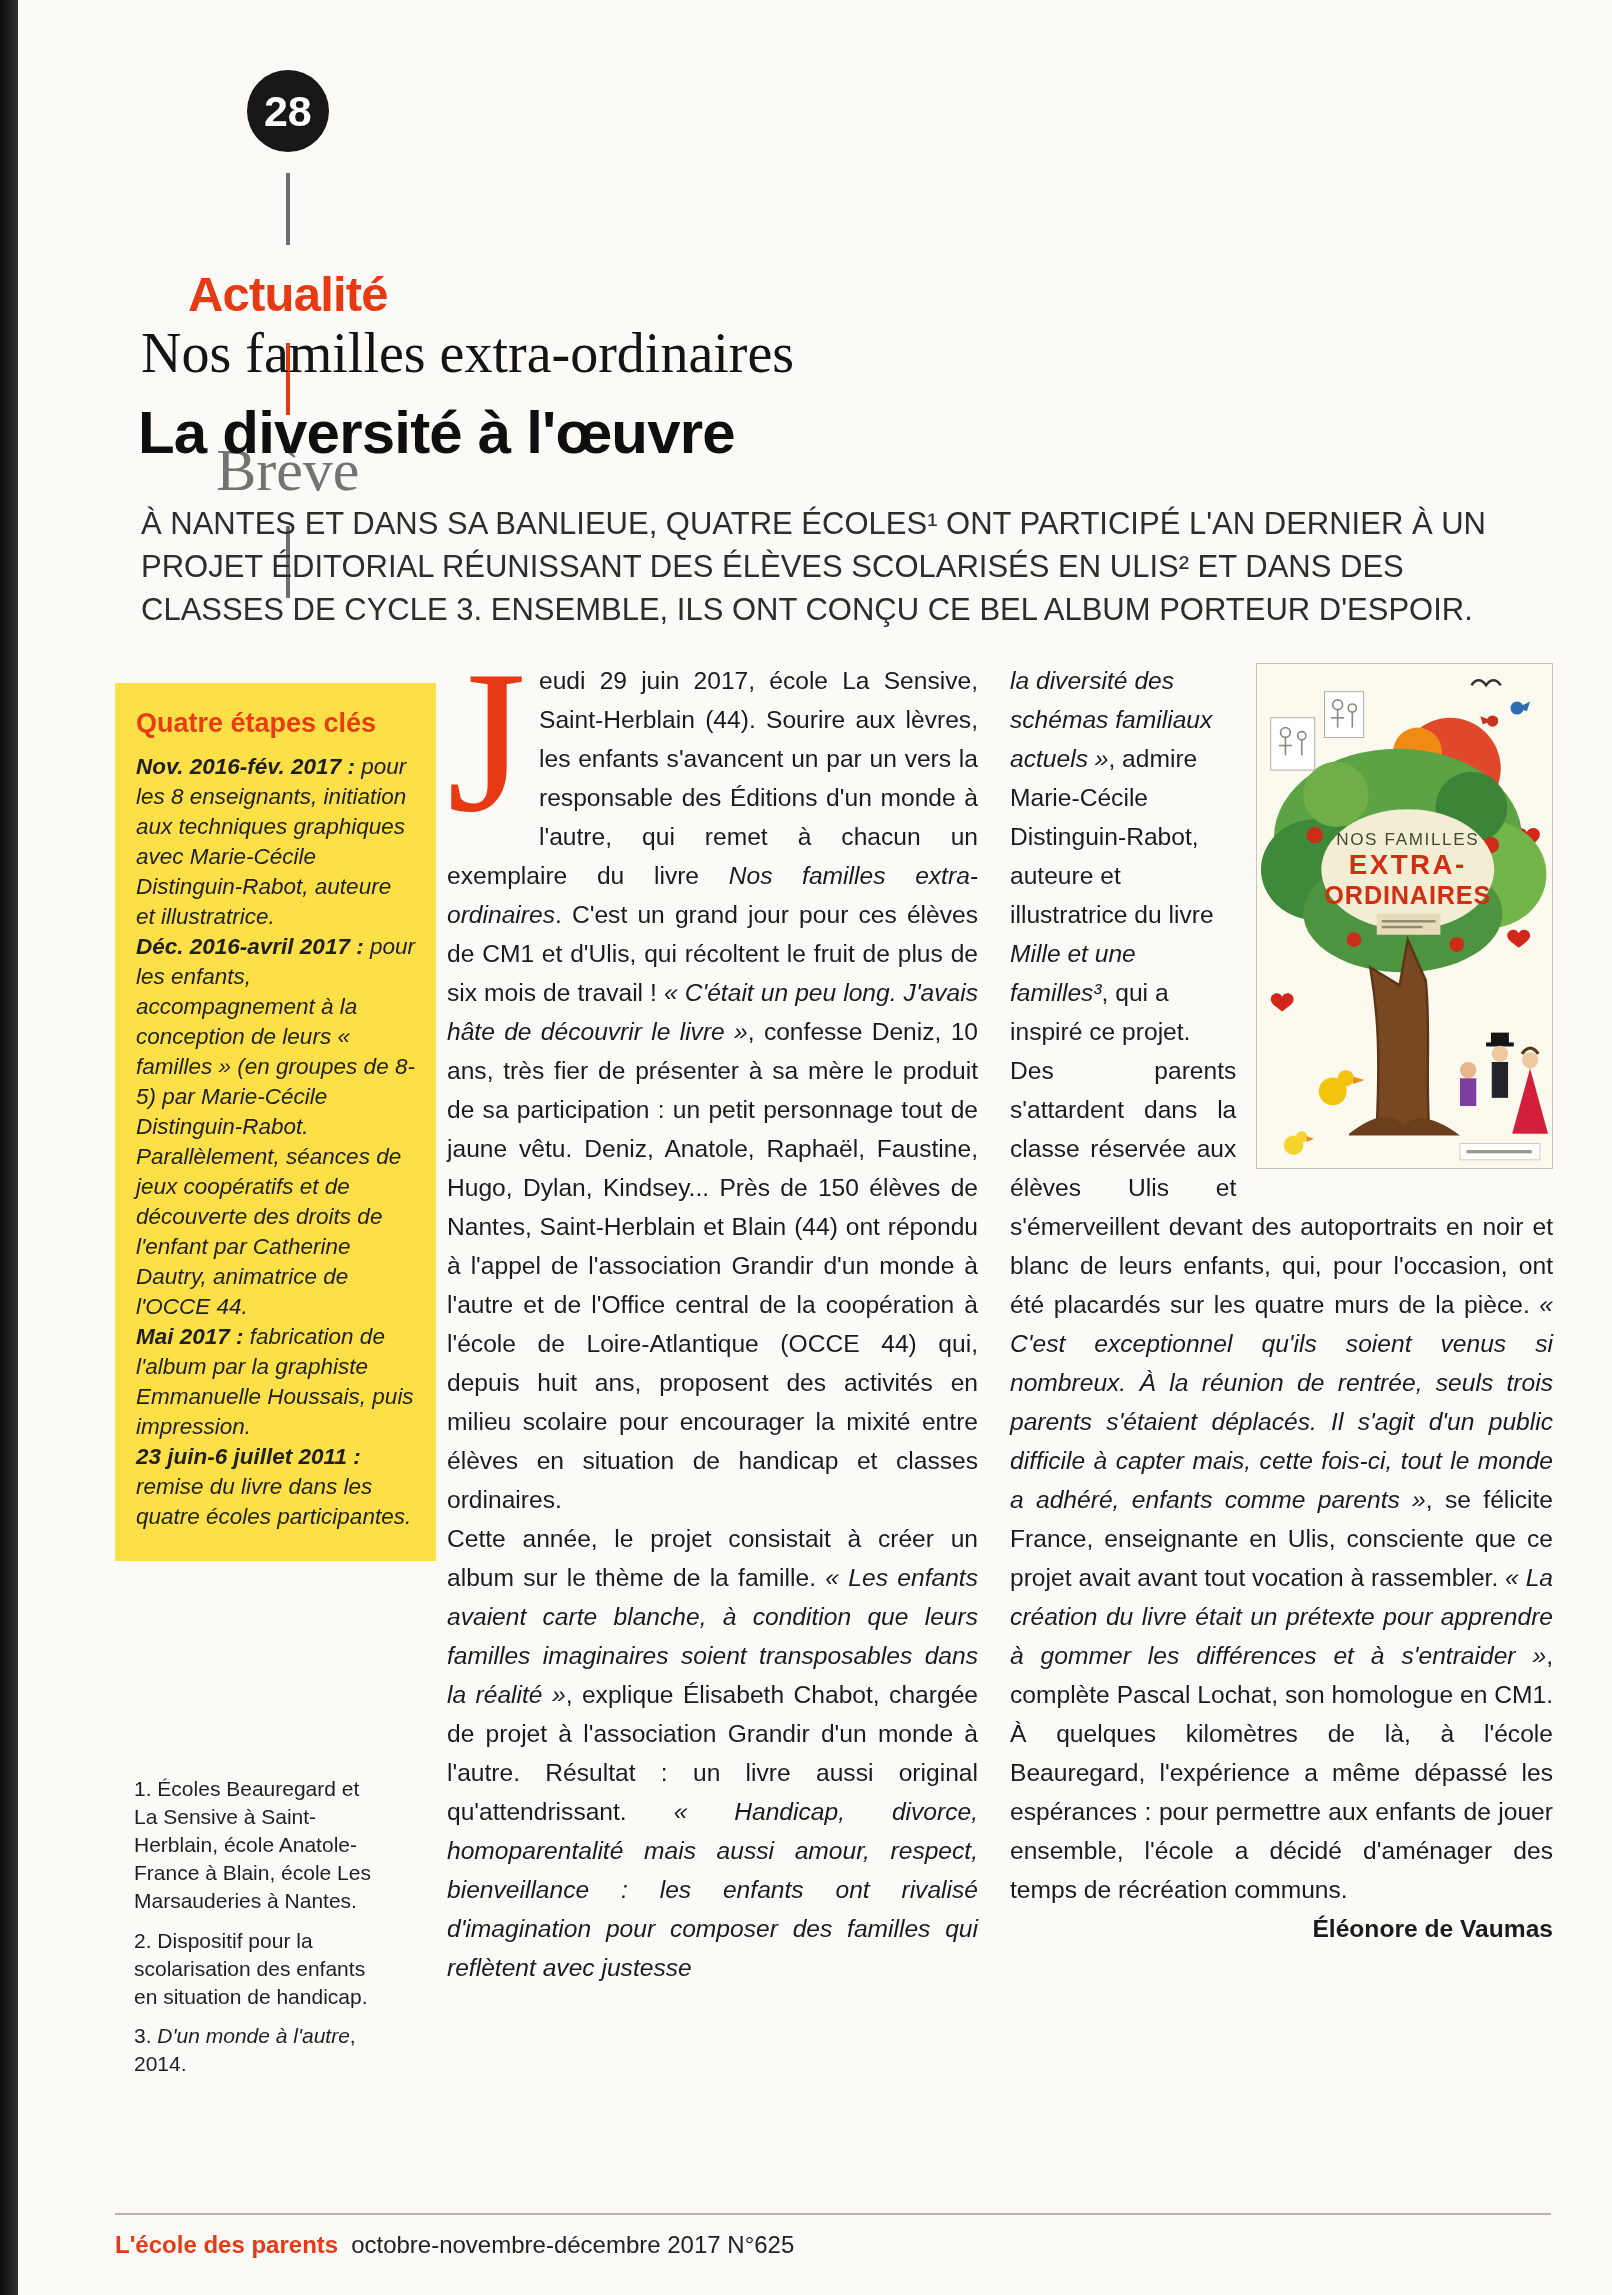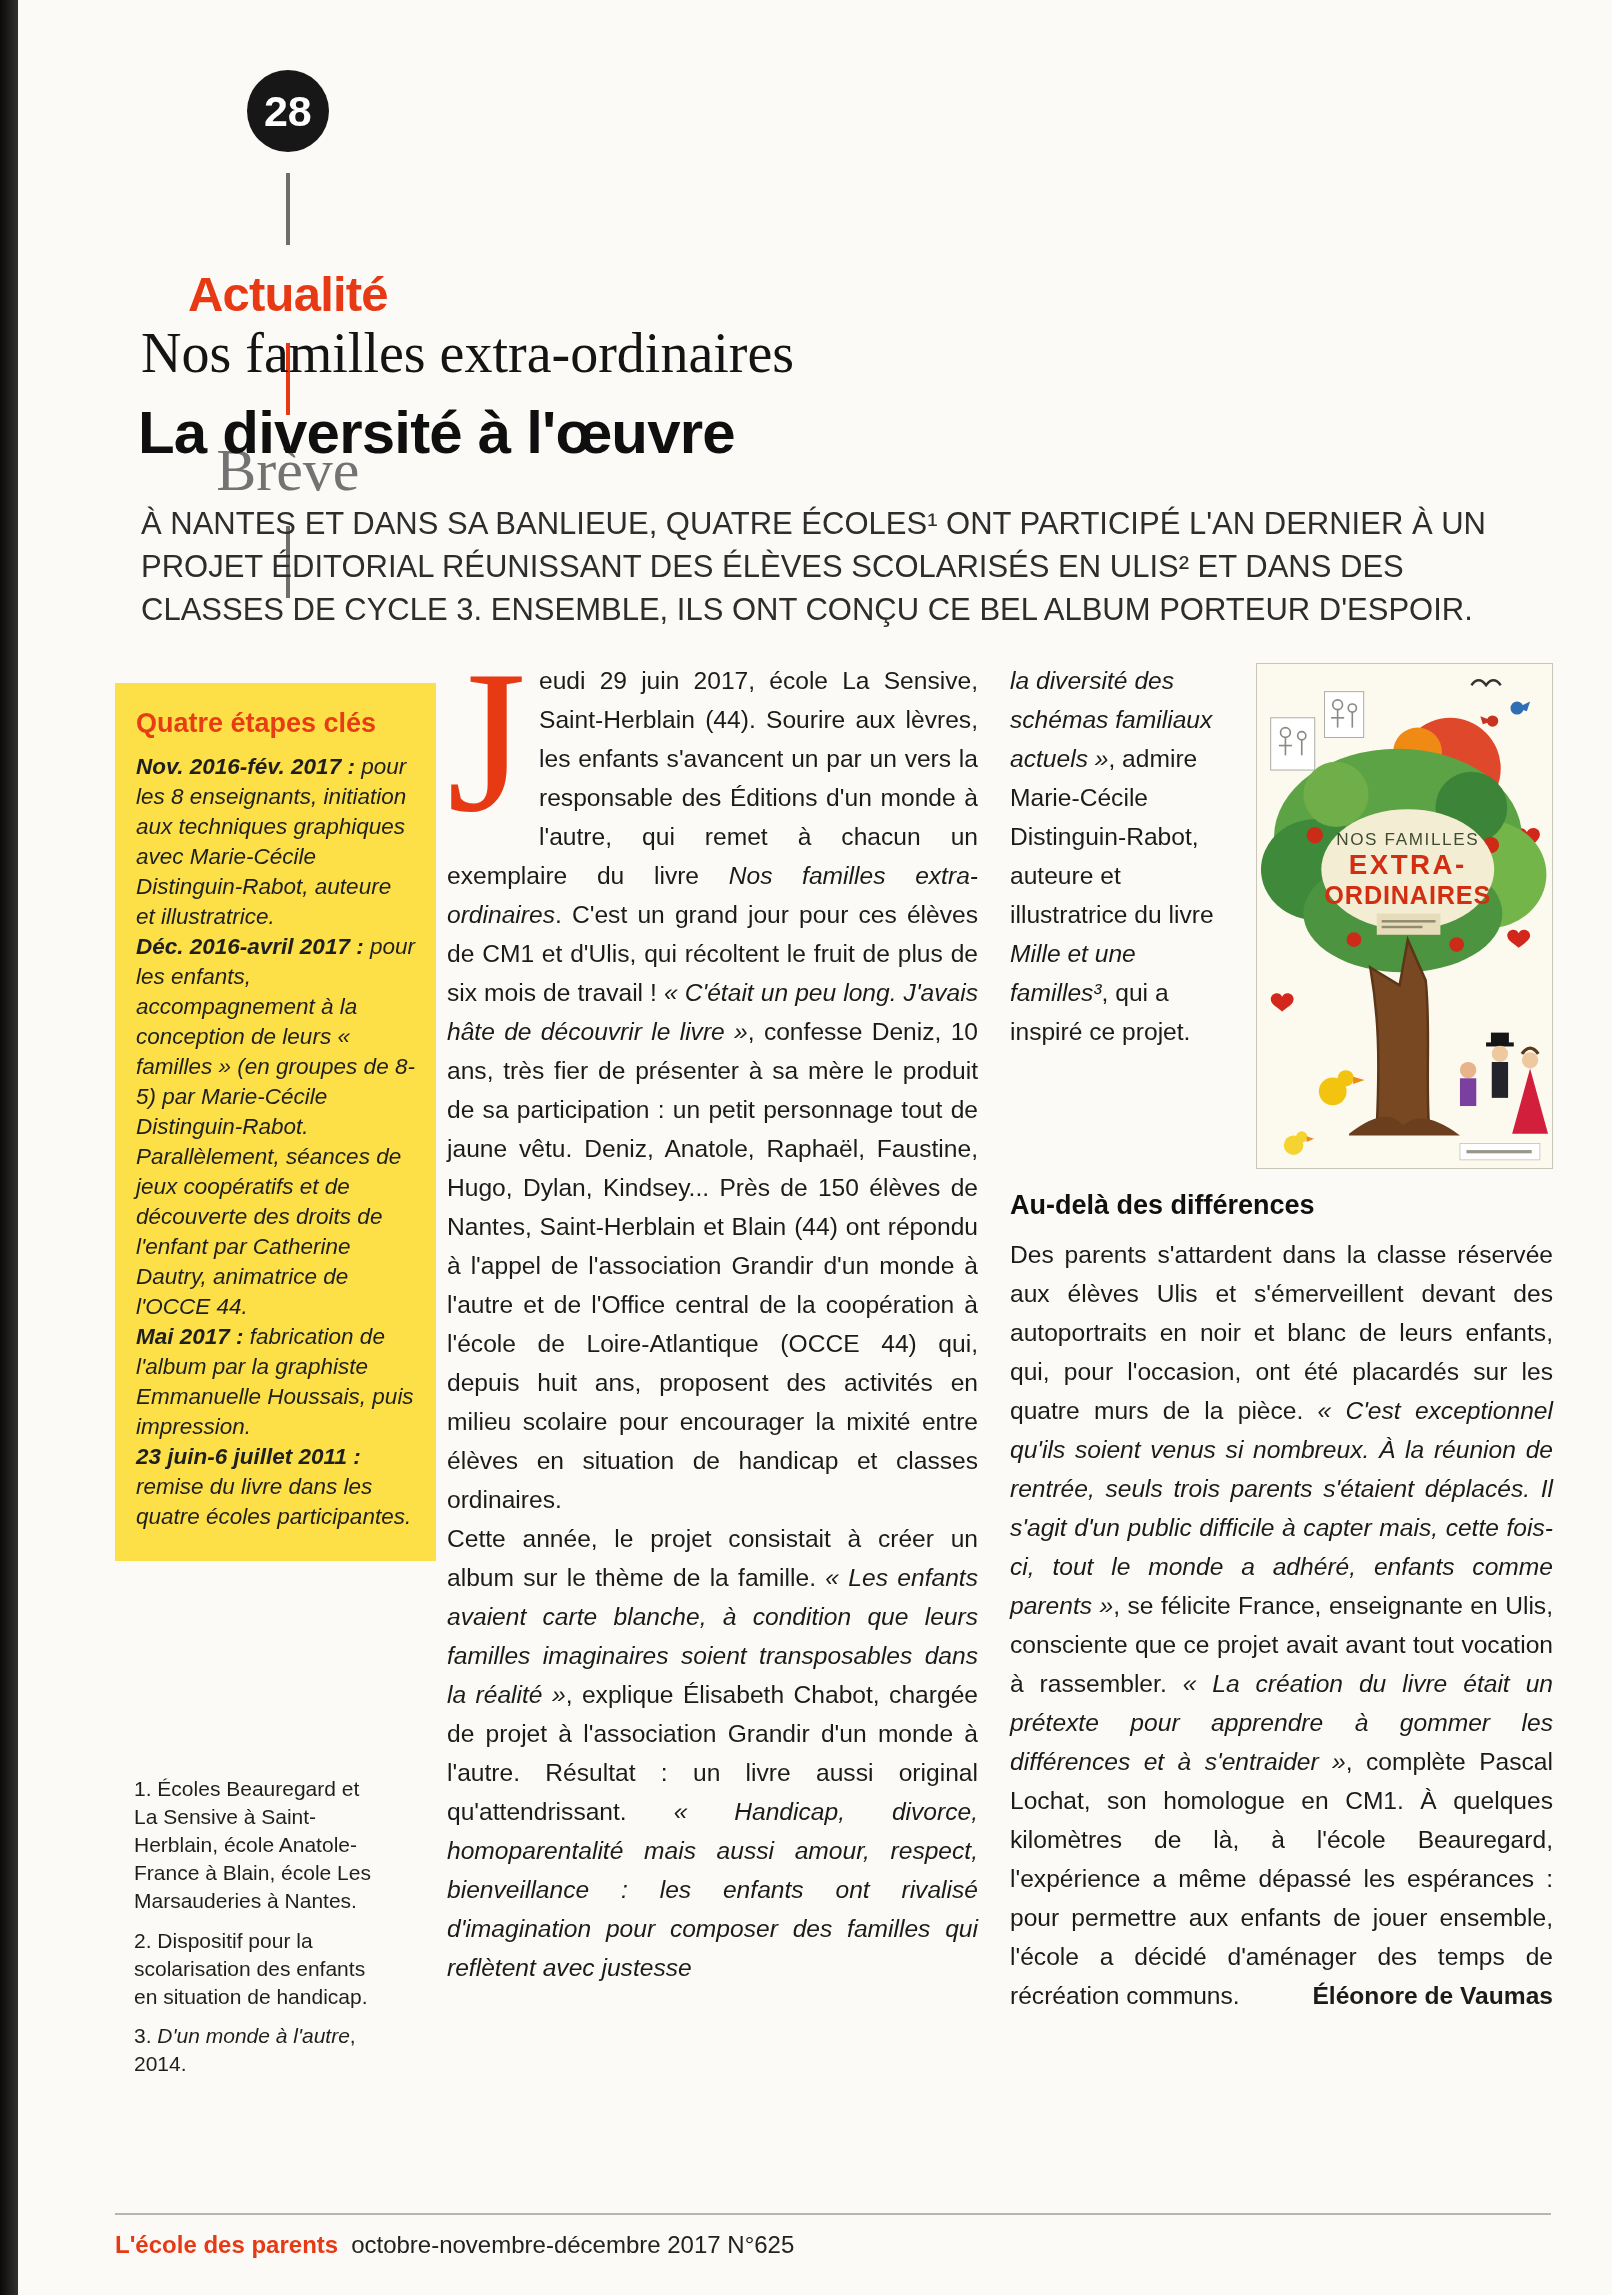--- a/index.html
+++ b/index.html
@@ -202,21 +202,20 @@
 
         <rect x="248" y="588" width="98" height="20" fill="#ffffff" stroke="#c5c2b4"></rect>
         <rect x="256" y="596" width="80" height="4" fill="#9a978a"></rect>
       </svg>
     </figure>
 
     <p class="body-text narrow">
       <span><span class="it">la diversité des schémas familiaux actuels »</span><span>, admire Marie-Cécile Distinguin-Rabot, auteure et illustratrice du livre </span><span class="it">Mille et une familles³</span><span>, qui a inspiré ce projet.</span></span>
     </p>
 
-    <h3 class="subhead">Au-delà des différences</h3>
 
     <p class="body-text">
       <span><span>Des parents s'attardent dans la classe réservée aux élèves Ulis et s'émerveillent devant des autoportraits en noir et blanc de leurs enfants, qui, pour l'occasion, ont été placardés sur les quatre murs de la pièce. </span><span class="it">« C'est exceptionnel qu'ils soient venus si nombreux. À la réunion de rentrée, seuls trois parents s'étaient déplacés. Il s'agit d'un public difficile à capter mais, cette fois-ci, tout le monde a adhéré, enfants comme parents »</span><span>, se félicite France, enseignante en Ulis, consciente que ce projet avait avant tout vocation à rassembler. </span><span class="it">« La création du livre était un prétexte pour apprendre à gommer les différences et à s'entraider »</span><span>, complète Pascal Lochat, son homologue en CM1. À quelques kilomètres de là, à l'école Beauregard, l'expérience a même dépassé les espérances : pour permettre aux enfants de jouer ensemble, l'école a décidé d'aménager des temps de récréation communs.</span></span>
       <span class="byline">Éléonore de Vaumas</span>
     </p>
   </div>
 
   <div class="footer-rule"></div>
   <div class="footer">
     <span class="mag">L'école des parents</span><span>octobre-novembre-décembre 2017  N°625</span>

